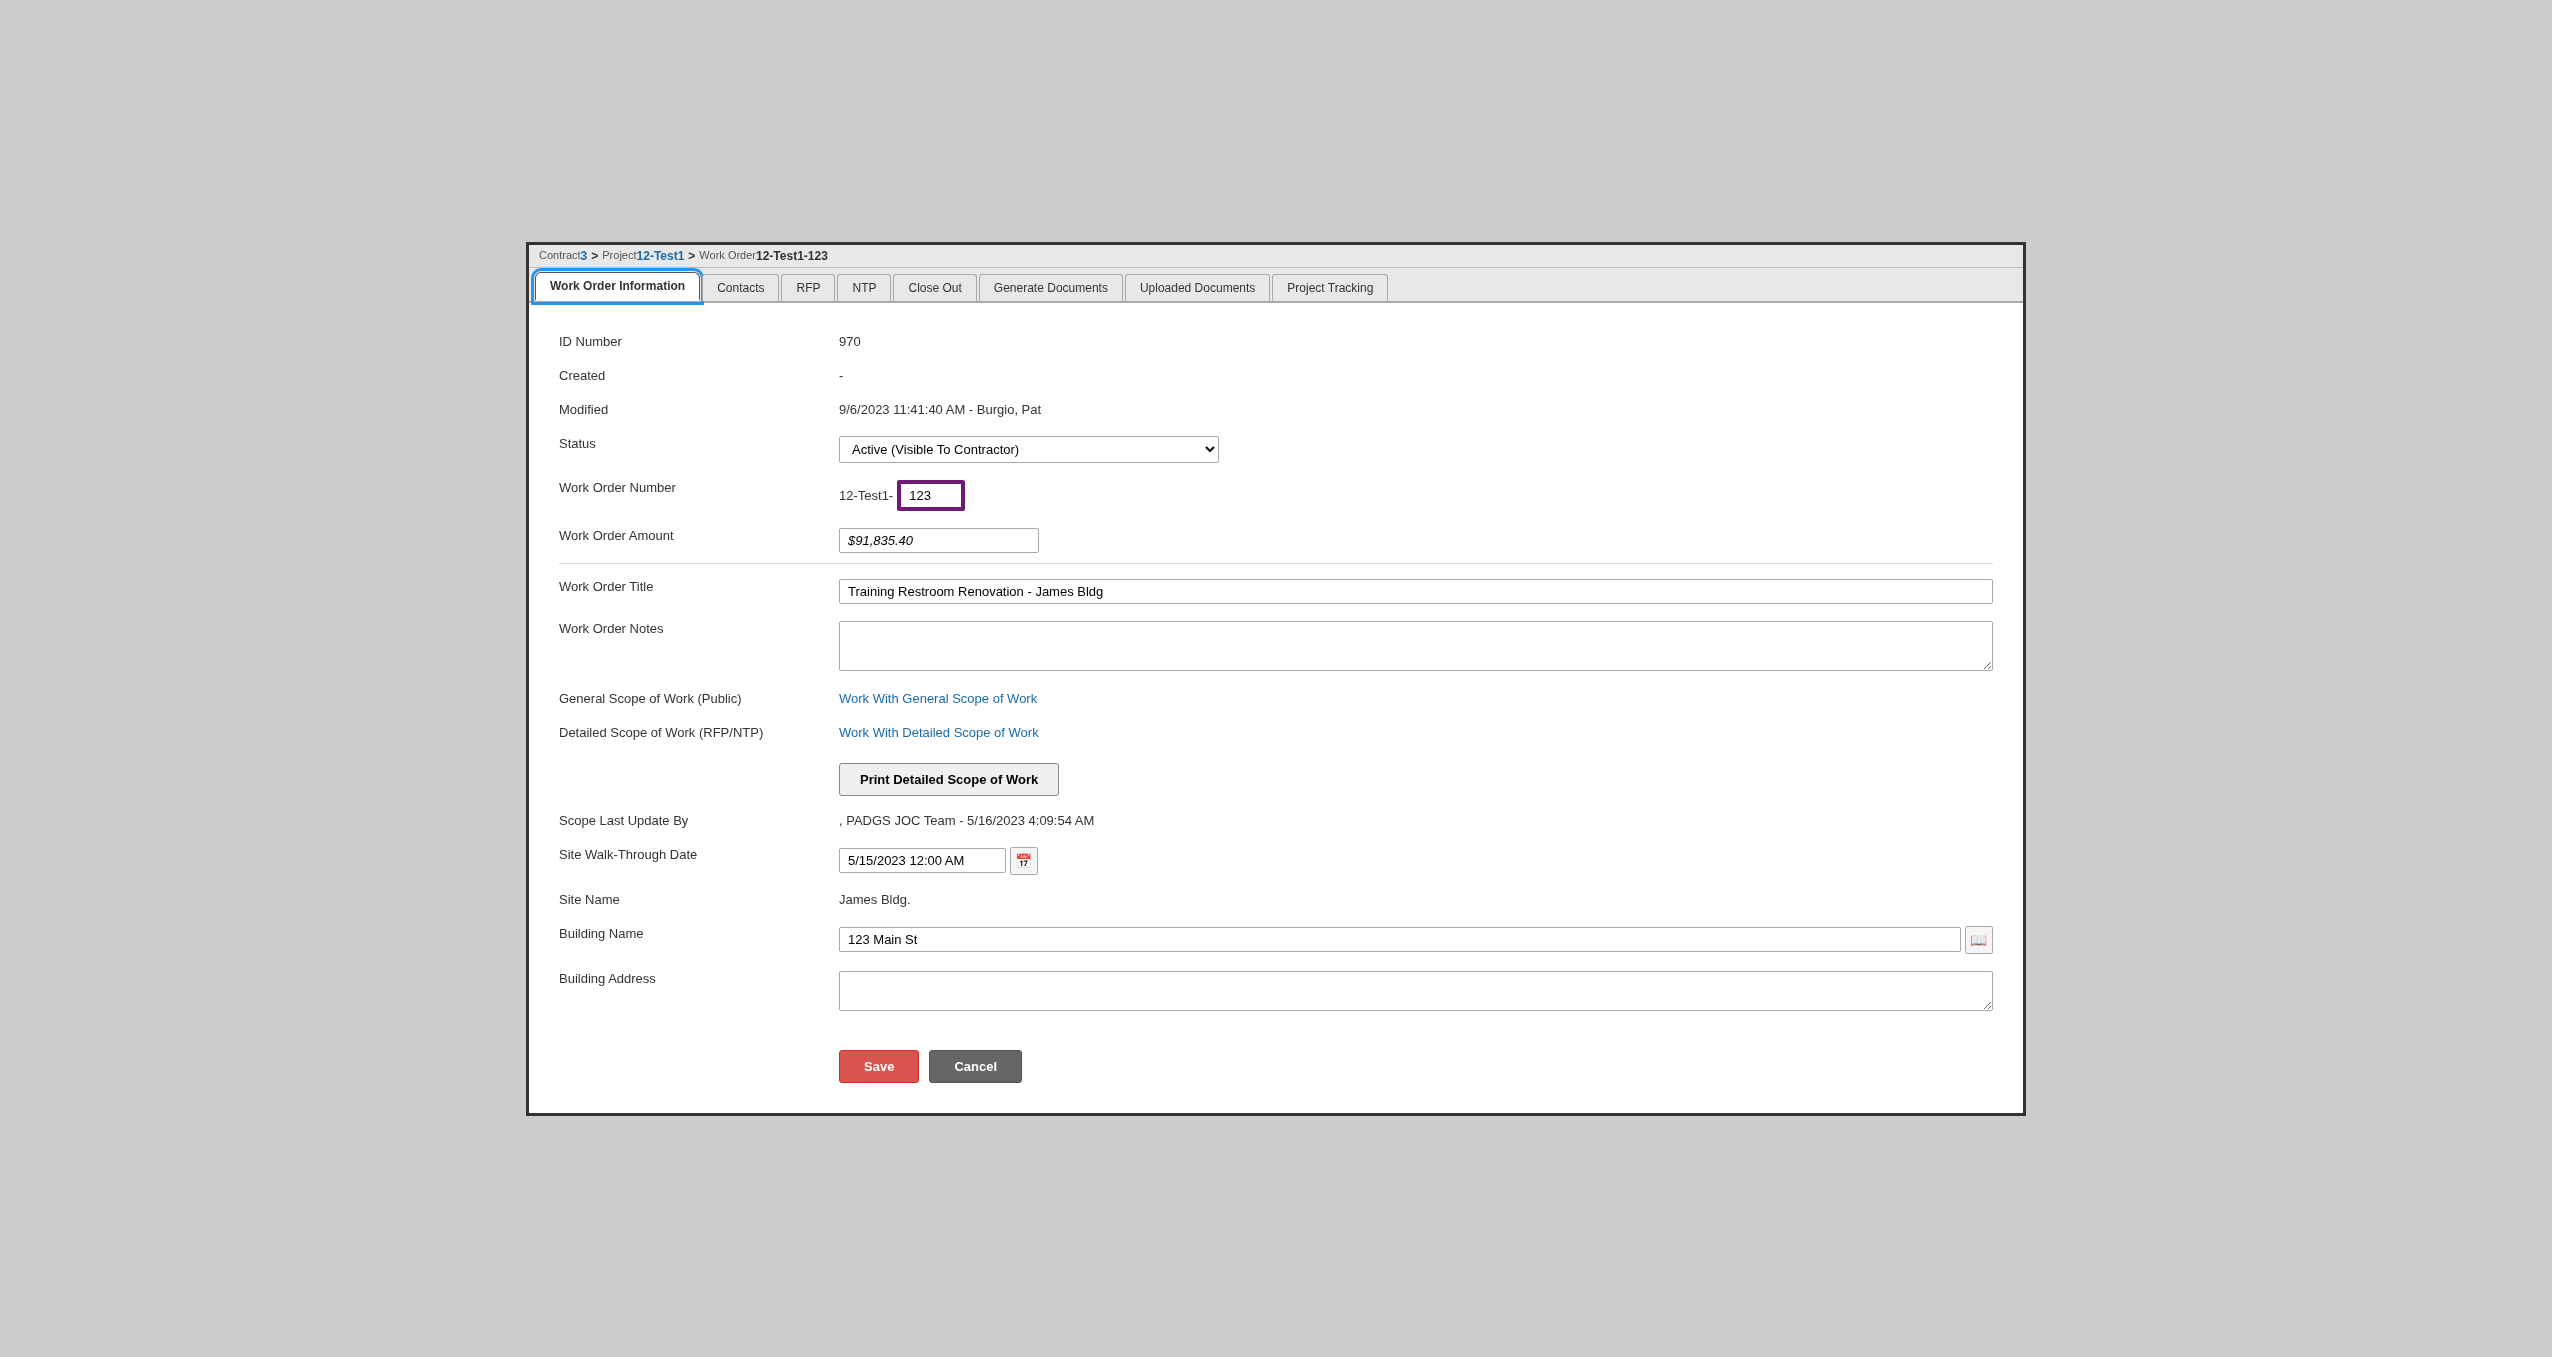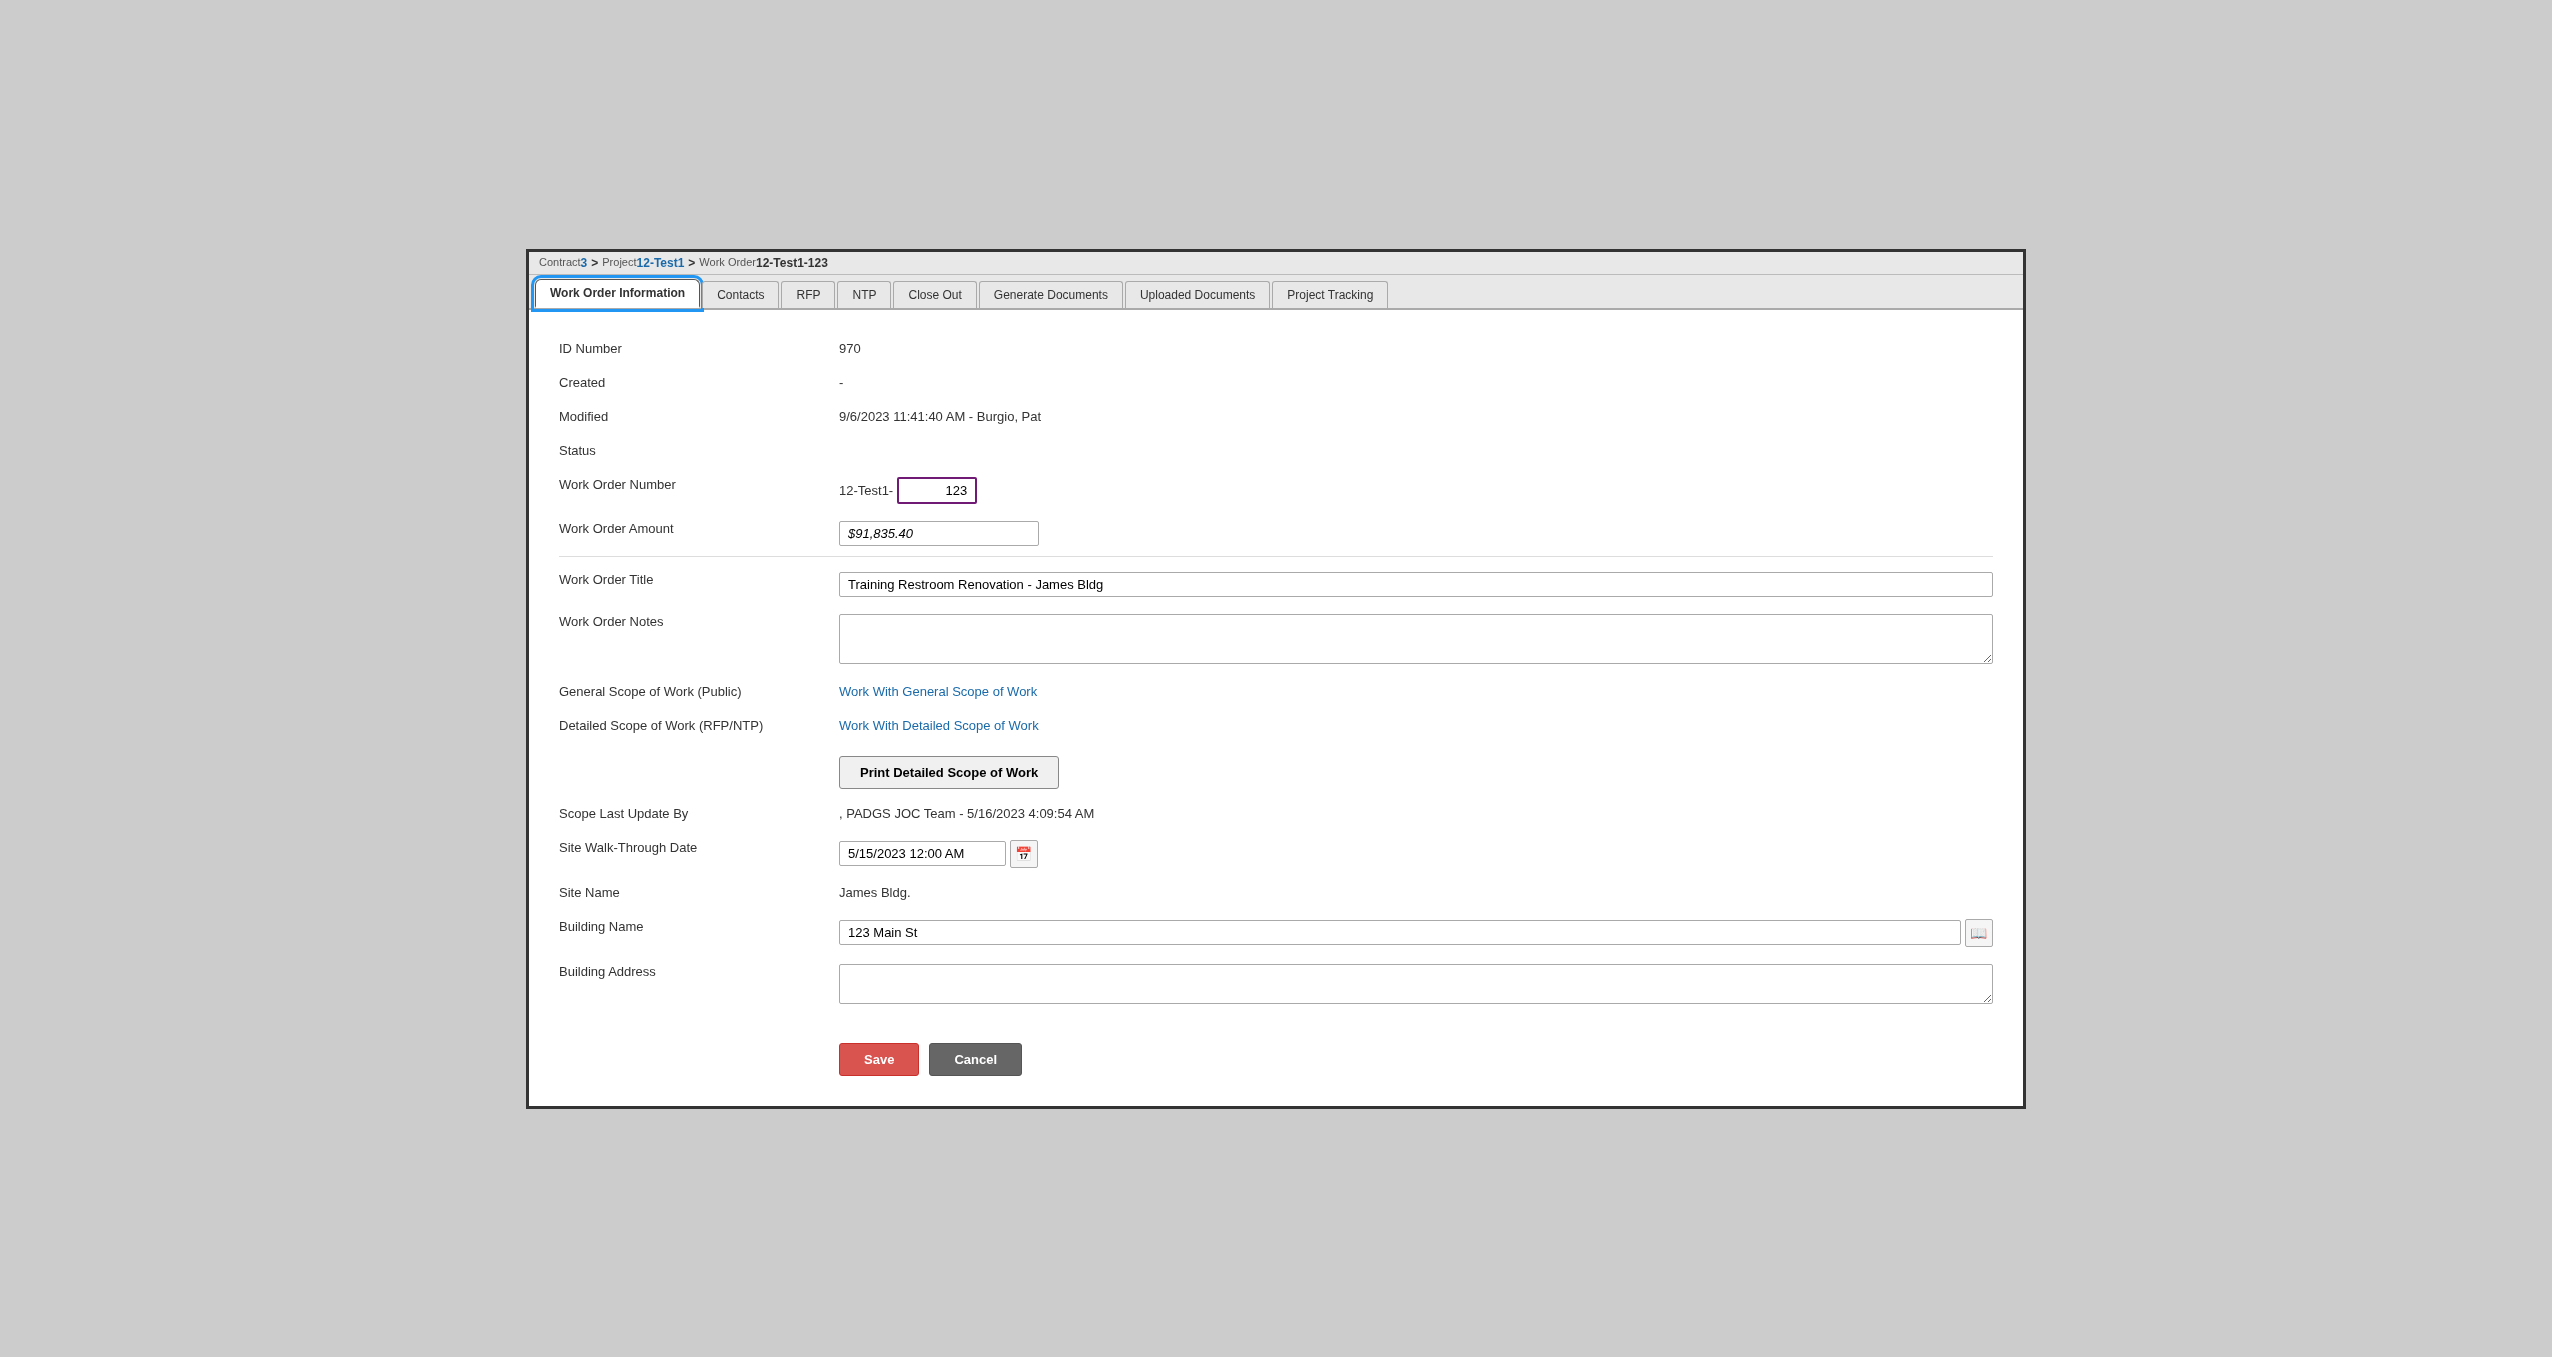--- a/index.html
+++ b/index.html
@@ -122,26 +122,25 @@
     .work-order-number-group {
       display: flex;
       align-items: center;
       gap: 4px;
     }
     .work-order-prefix {
       font-size: 13px;
       color: #333;
     }
     .wo-number-input {
-      border: 2px solid #701a75;
-      padding: 4px 8px;
-      font-size: 13px;
-      width: 80px;
-      border-radius: 2px;
-      text-align: right;
+      border: 4px solid #701a75;
+      padding: 4px 8px;
+      font-size: 13px;
+      width: 68px;
+      border-radius: 2px;
     }
     .amount-input {
       border: 1px solid #aaa;
       padding: 4px 8px;
       font-size: 13px;
       width: 200px;
       border-radius: 2px;
       font-style: italic;
     }
     .title-input {
@@ -327,20 +326,28 @@
       <div class="field-value">-</div>
     </div>
 
     <div class="form-row">
       <div class="field-label">Modified</div>
       <div class="field-value">9/6/2023 11:41:40 AM - Burgio, Pat</div>
     </div>
 
     <div class="form-row">
       <div class="field-label">Status</div>
+      <div class="field-value">
+        <select class="select-input">
+          <option>Active (Visible To Contractor)</option>
+          <option>Draft</option>
+          <option>Closed</option>
+          <option>Cancelled</option>
+        </select>
+      </div>
     </div>
 
     <div class="form-row">
       <div class="field-label">Work Order Number</div>
       <div class="field-value">
         <div class="work-order-number-group">
           <span class="work-order-prefix">12-Test1-</span>
           <input class="wo-number-input field-input" type="text" value="123" style="">
         </div>
       </div>

